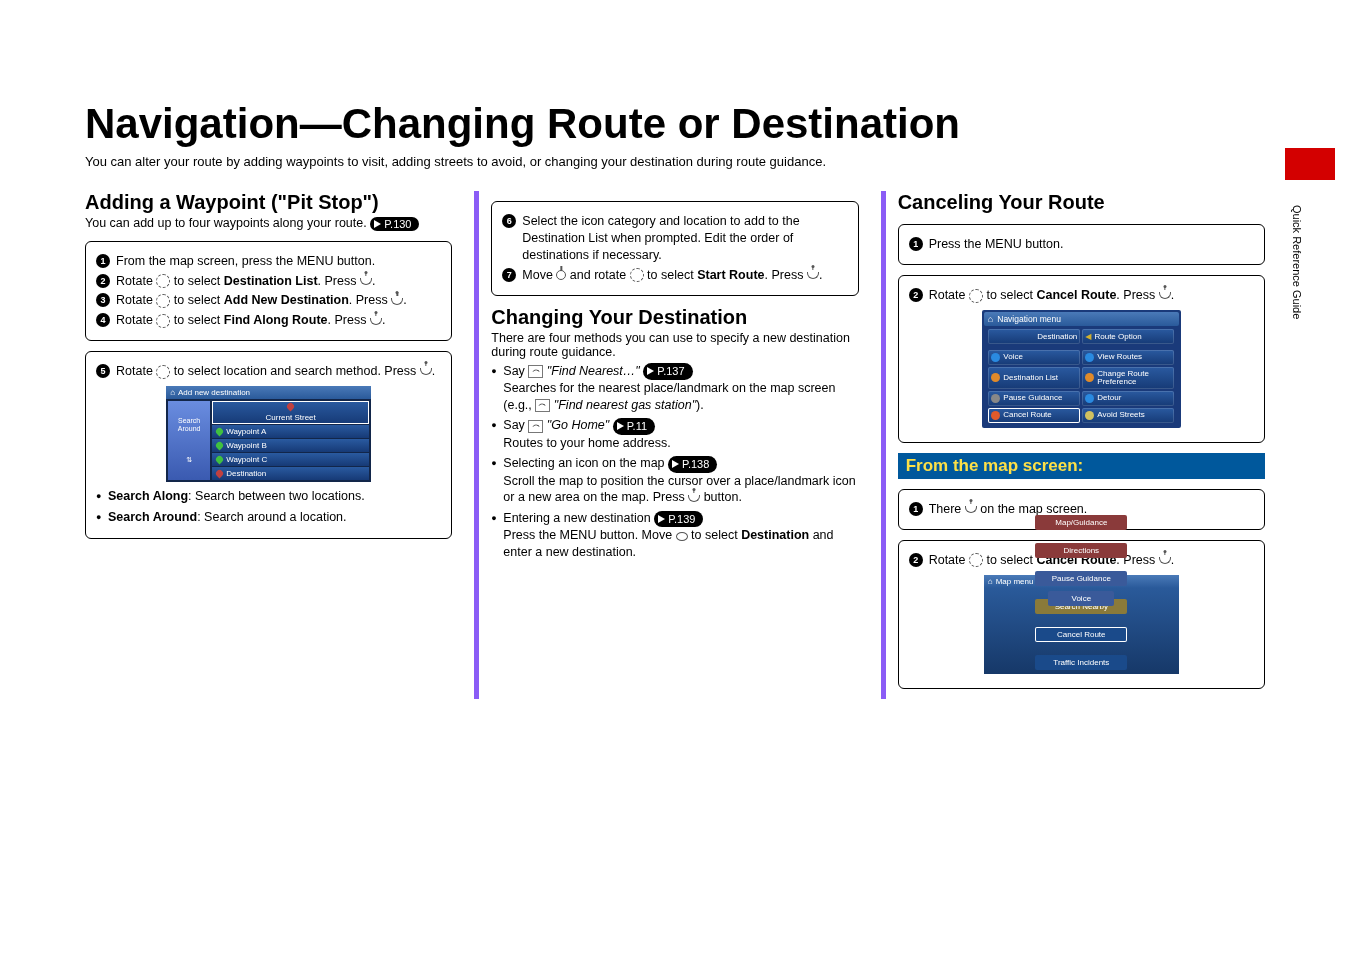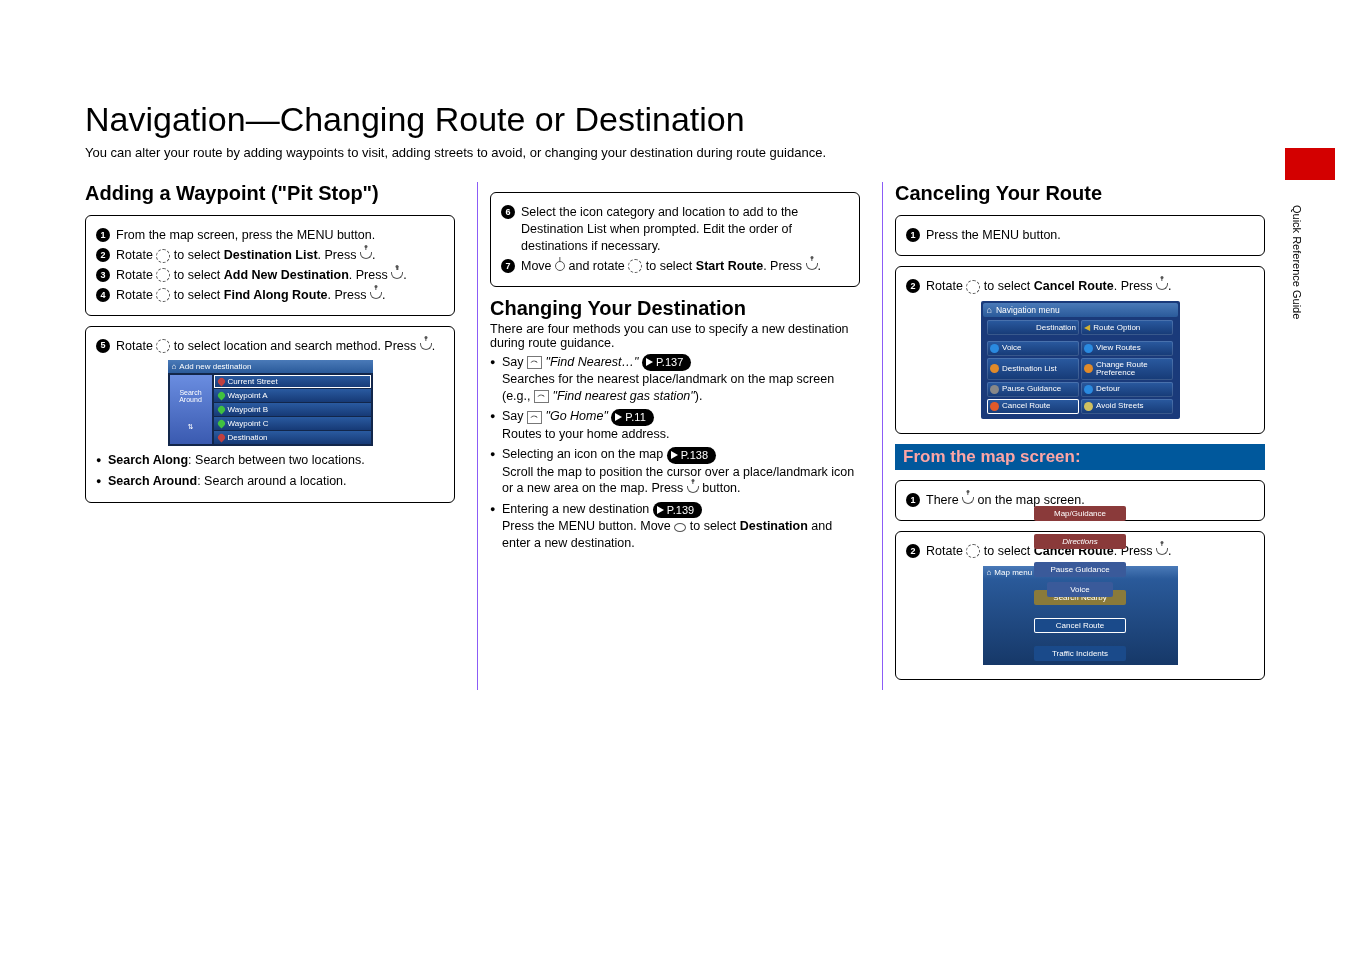--- a/index.html
+++ b/index.html
@@ -1,23 +1,23 @@
 <!DOCTYPE html>
 <html><head>
 <meta charset="utf-8">
 <style>
   body { margin: 0; padding: 0; font-family: Arial, Helvetica, sans-serif; background: #fff; width: 1350px; }
   .page { width: 1180px; margin: 100px auto 0; position: relative; }
   .tab-red { position: absolute; right: -70px; top: 48px; width: 50px; height: 32px; background: #d30000; }
   .side-label { position: absolute; right: -38px; top: 105px; writing-mode: vertical-rl; font-size: 11px; }
   .page-num { position: absolute; right: -38px; bottom: -30px; font-size: 13px; }
-  h1 { font-size: 34px; font-weight: normal; margin: 0 0 6px; }
+  h1 { font-size: 42px; font-weight: bold; margin: 0 0 6px; }
   .intro { font-size: 13px; margin: 0 0 22px; }
   .cols { display: flex; gap: 22px; }
-  .col { flex: 1 1 0; border-left: 1px solid #8b5cf6; padding-left: 12px; }
+  .col { flex: 1 1 0; border-left: 5px solid #8b5cf6; padding-left: 12px; }
   .col:first-child { border-left: none; padding-left: 0; }
   h2 { font-size: 20px; font-weight: bold; margin: 0 0 2px; color: #000; }
   .subtext { font-size: 12.5px; margin: 0 0 4px; }
   .box { border: 1.5px solid #000; border-radius: 6px; padding: 8px 10px; margin: 10px 0; font-size: 12.5px; }
   .step { display: flex; align-items: flex-start; gap: 6px; margin: 3px 0; line-height: 1.35; }
   .num { display: inline-flex; width: 14px; height: 14px; background: #000; color: #fff; border-radius: 50%; font-size: 9px; align-items: center; justify-content: center; flex-shrink: 0; margin-top: 1px; font-weight: bold; }
   .bullet-item { font-size: 12.5px; margin: 4px 0; padding-left: 12px; position: relative; line-height: 1.35; }
   .bullet-item::before { content: "●"; position: absolute; left: 0; font-size: 9px; top: 2px; }
   .pref { display: inline-flex; align-items: center; background: #000; color: #fff; border-radius: 10px; padding: 1px 8px 1px 4px; font-size: 11px; vertical-align: middle; }
   .pref::before { content: ""; display: inline-block; width: 0; height: 0; border-left: 7px solid #fff; border-top: 4px solid transparent; border-bottom: 4px solid transparent; margin-right: 3px; }
@@ -25,21 +25,21 @@
   .icon-stick { display: inline-block; width: 8px; height: 8px; border: 1.3px solid #555; border-radius: 50%; vertical-align: middle; position: relative; }
   .icon-stick::after { content: ""; position: absolute; width: 1.3px; height: 5px; background: #555; left: 50%; top: -5px; transform: translateX(-50%); }
   .icon-press { display: inline-block; width: 10px; height: 6px; border: 1.3px solid #555; border-radius: 0 0 6px 6px; border-top: none; vertical-align: middle; position: relative; }
   .icon-press::before { content: ""; position: absolute; left: 50%; top: -6px; width: 1.3px; height: 4px; background: #555; transform: translateX(-50%); }
   .icon-press::after { content: ""; position: absolute; left: 50%; top: -7px; width: 3px; height: 3px; border-radius: 50%; background: #555; transform: translateX(-50%); }
   .icon-voice { display: inline-block; width: 13px; height: 11px; border: 1px solid #777; vertical-align: middle; position: relative; font-size: 8px; text-align: center; line-height: 9px; }
   .icon-voice::after { content: "⦅"; transform: rotate(90deg); display: inline-block; }
   .icon-move { display: inline-block; width: 10px; height: 7px; border: 1.3px solid #555; border-radius: 50%; vertical-align: middle; }
   b { font-weight: bold; }
   i { font-style: italic; }
-  h3.blue { background: #00589c; color: #fca5a5; font-size: 17px; font-weight: bold; margin: 10px 0 6px; padding: 3px 8px; }
+  h3.blue { background: #00589c; color: #fde047; font-size: 17px; font-weight: bold; margin: 10px 0 6px; padding: 3px 8px; }
   .screenshot { margin: 6px auto; }
   .nav-ss { width: 195px; background: #1a3a7a; border-radius: 2px; padding: 2px; font-size: 8.5px; color: #fff; margin: 6px auto; }
   .nav-ss .hdr { background: linear-gradient(#4a7ab8,#2a5a9a); padding: 2px 4px; border-radius: 2px; display: flex; align-items: center; gap: 4px; }
   .nav-ss .hdr::before { content: "⌂"; font-size: 9px; }
   .nav-ss .rows { display: flex; flex-wrap: wrap; padding: 3px 2px; gap: 2px; justify-content: center; }
   .nav-ss .mitem { width: 86px; padding: 3px 3px; background: linear-gradient(#2a5aa0,#163a76); border-radius: 2px; display: flex; align-items: center; gap: 3px; font-size: 8px; box-shadow: inset 0 0 0 1px rgba(255,255,255,0.15); }
   .nav-ss .mitem.top { width: 86px; font-size: 8px; }
   .nav-ss .mitem.sel { box-shadow: inset 0 0 0 1px #fff; }
   .nav-ss .dot { width: 9px; height: 9px; border-radius: 50%; flex-shrink: 0; }
   .map-ss { width: 195px; font-size: 8px; color: #fff; margin: 6px auto; }
@@ -48,38 +48,41 @@
   .map-ss .body { background: linear-gradient(#2a5a9a,#163868); padding: 4px 2px; display: flex; flex-wrap: wrap; gap: 2px; justify-content: center; position: relative; height: 78px; align-content: flex-end; }
   .map-ss .voice-row { position: absolute; top: 3px; left: 0; right: 0; display: flex; justify-content: center; }
   .map-ss .btn { width: 86px; padding: 3px; border-radius: 2px; text-align: center; font-size: 8px; }
   .add-ss { width: 205px; margin: 6px auto; font-size: 8px; color: #fff; }
   .add-ss .hdr { background: linear-gradient(#4a7ab8,#2a5a9a); padding: 2px 4px; display: flex; align-items: center; gap: 3px; }
   .add-ss .hdr::before { content: "⌂"; }
   .add-ss .body { background: #12264a; display: flex; padding: 2px; gap: 2px; }
   .add-ss .side { width: 42px; background: linear-gradient(#6a8de0,#3a5ab0); display: flex; flex-direction: column; justify-content: space-around; align-items: center; font-size: 7px; padding: 4px 0; }
   .add-ss .list { flex: 1; display: flex; flex-direction: column; gap: 1px; }
   .add-ss .row { background: linear-gradient(#2a5aa0,#163a76); padding: 2px 4px; display: flex; align-items: center; gap: 3px; }
-  .add-ss .row.sel { box-shadow: inset 0 0 0 1px #fff; }
+  .add-ss .row.sel { box-shadow: inset 0 0 0 1px #fff; flex-direction: column; }
   .add-ss .pin { width: 7px; height: 7px; flex-shrink: 0; }
 </style>
 </head>
 <body>
 
 <div class="page">
   <div class="tab-red"></div>
   <div class="side-label">Quick Reference Guide</div>
   <div class="page-num">13</div>
 
   <h1>Navigation—Changing Route or Destination</h1>
   <p class="intro">You can alter your route by adding waypoints to visit, adding streets to avoid, or changing your destination during route guidance.</p>
 
   <div class="cols">
 
     <div class="col">
       <h2>Adding a Waypoint ("Pit Stop")</h2>
+      <p class="subtext">
+        <span>You can add up to four waypoints along your route. </span><span class="pref">P.130</span>
+      </p>
 
       <div class="box">
         <div class="step">
             <span class="num">1</span>
             <span>From the map screen, press the MENU button.</span>
           </div>
         <div class="step">
             <span class="num">2</span>
             <span><span>Rotate </span><span class="icon-dial"></span><span> to select </span><b>Destination List</b><span>. Press </span><span class="icon-press"></span><span>.</span></span>
           </div>
@@ -247,21 +250,21 @@
           </div>
 
         <div class="map-ss screenshot">
           <div class="hdr">Map menu</div>
           <div class="body">
             <div class="voice-row">
                 <div class="btn" style="background:#3a5a9a;width:60px">Voice</div>
               </div>
             <div id="map-ss-btns" style="display:flex;flex-wrap:wrap;gap:13px;justify-content:center">
                 <div class="btn" style="background: rgb(138, 58, 58);">Map/Guidance</div>
-                <div class="btn" style="background: rgb(138, 58, 58); font-style: italic;">Directions</div>
+                <div class="btn" style="background: rgb(138, 58, 58);">Directions</div>
                 <div class="btn" style="background: rgb(58, 90, 154);">Pause Guidance</div>
                 <div class="btn" style="background: rgb(138, 122, 58);">Search Nearby</div>
                 <div class="btn" style="background: rgb(26, 74, 138); box-shadow: rgb(255, 255, 255) 0px 0px 0px 1px inset;">Cancel Route</div>
                 <div class="btn" style="background: rgb(26, 74, 138);">Traffic Incidents</div>
               </div>
           </div>
         </div>
       </div>
     </div>
 

